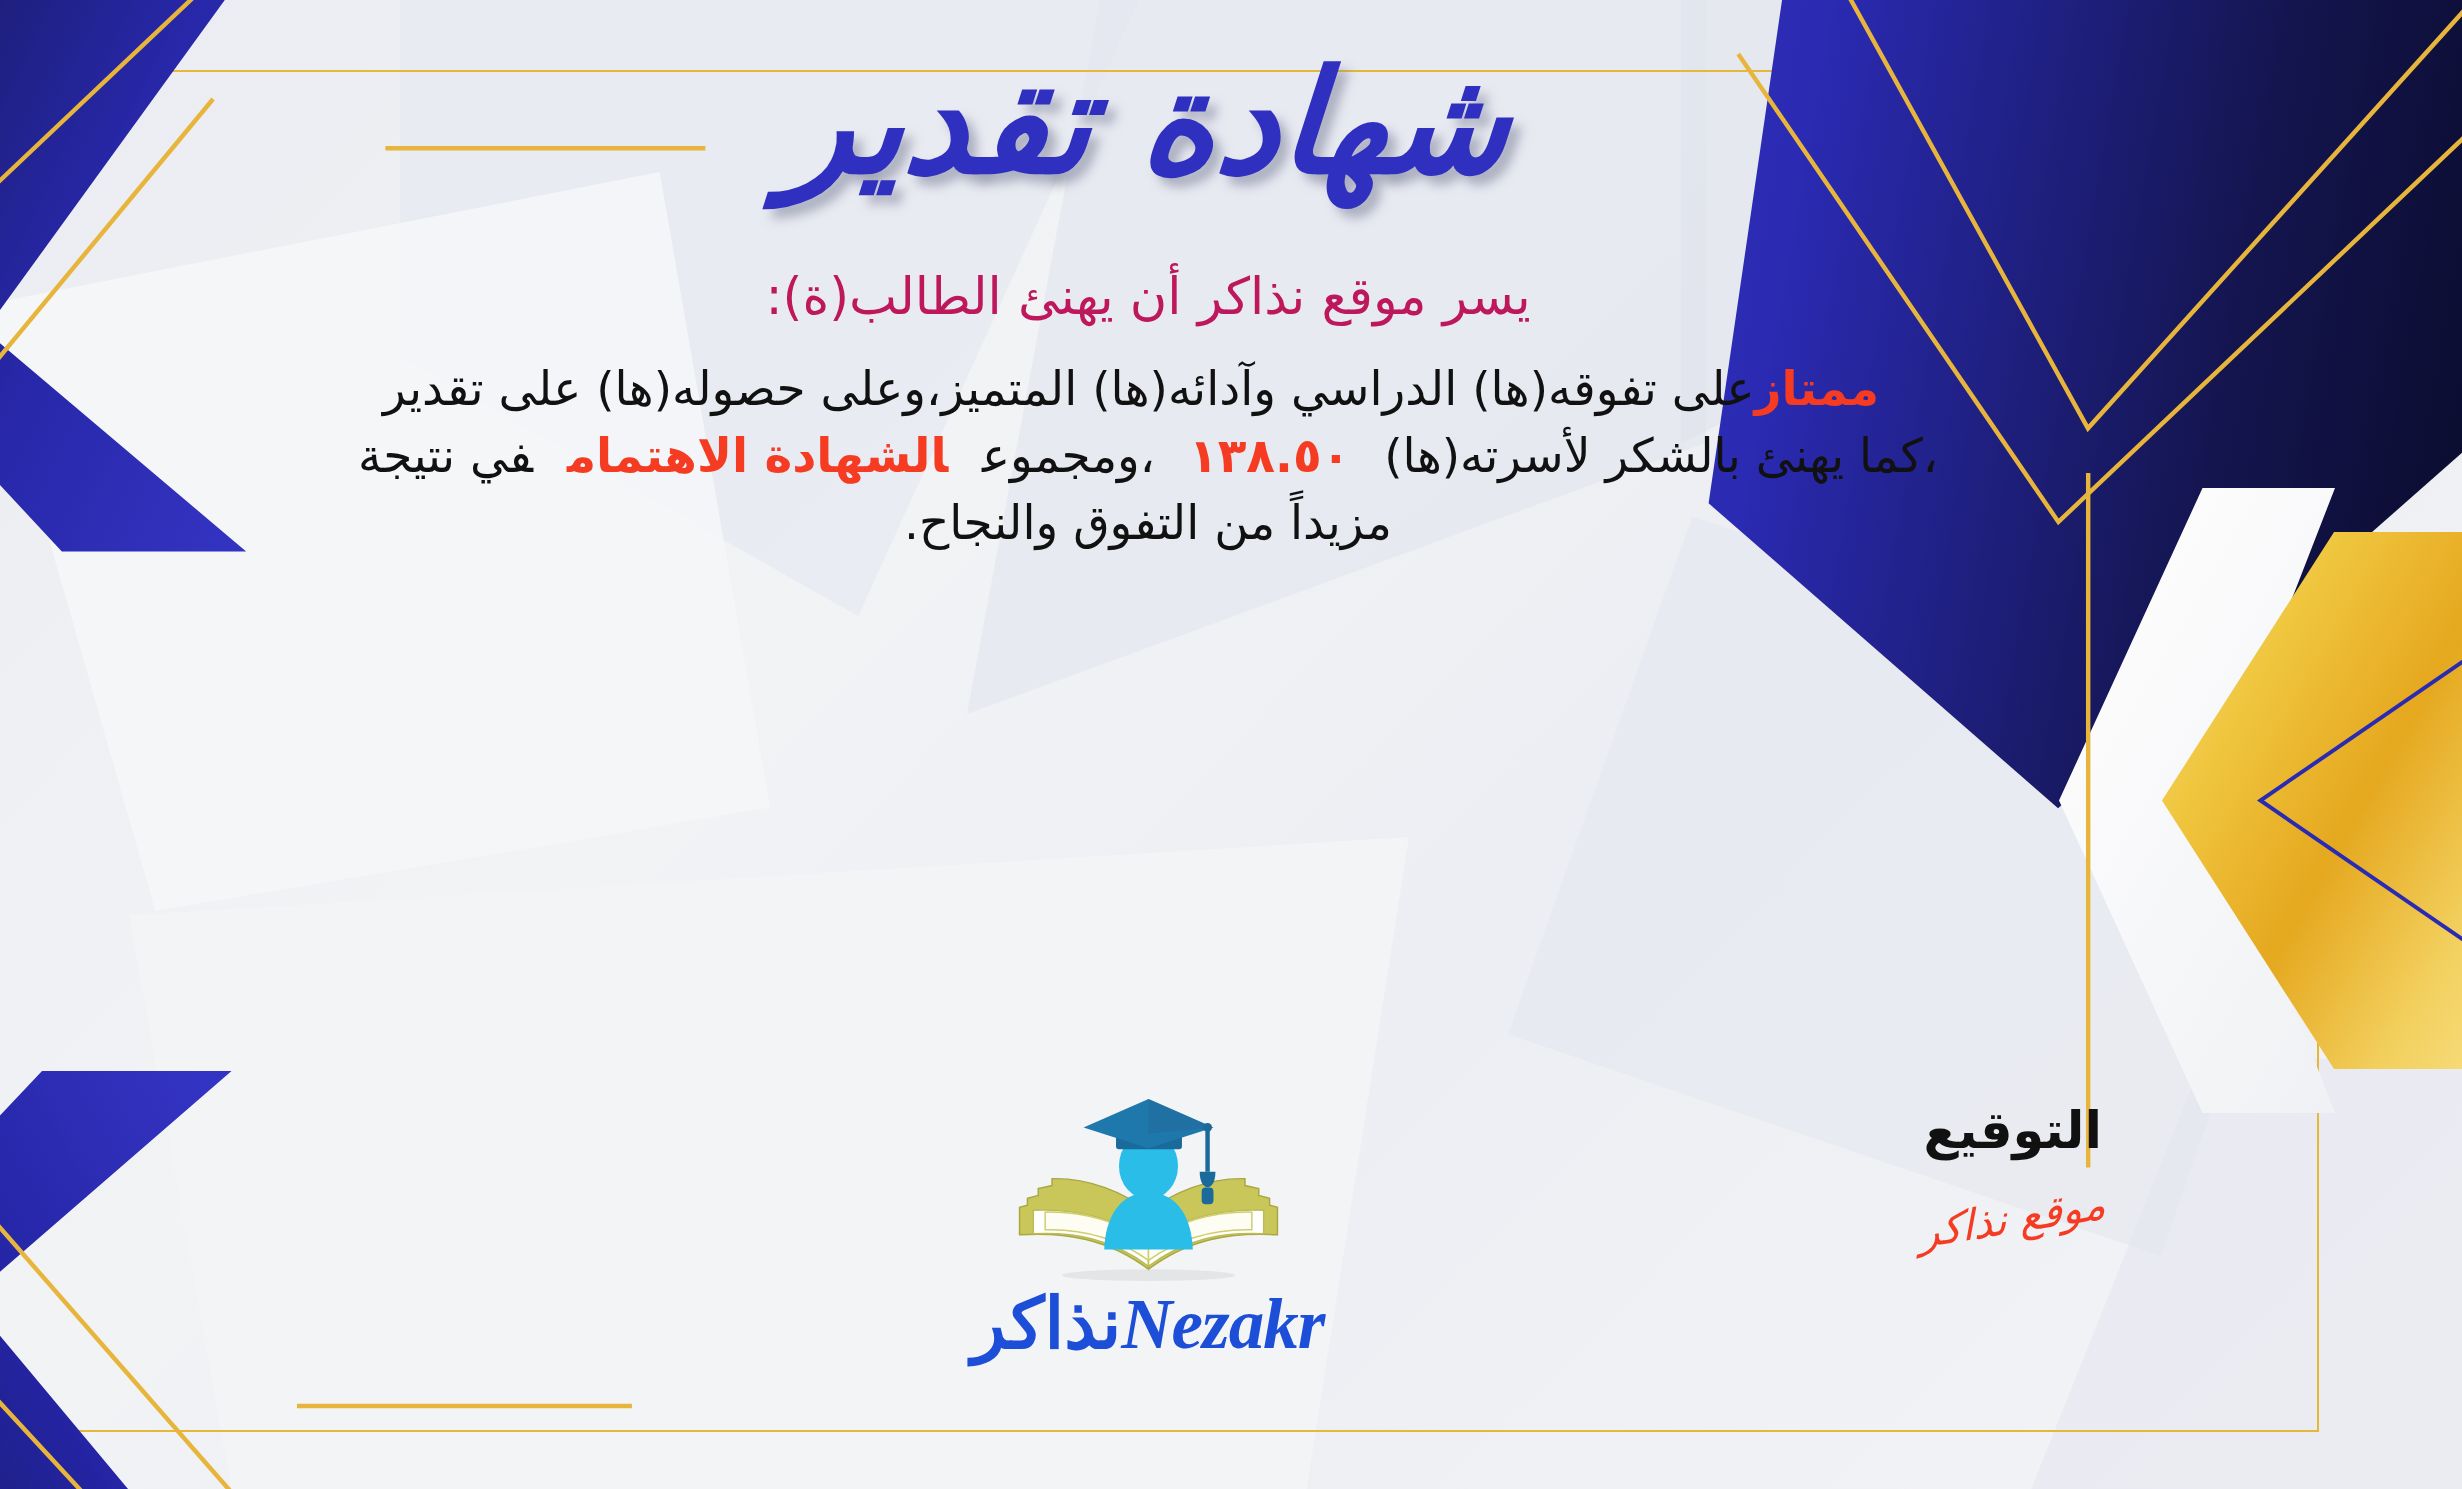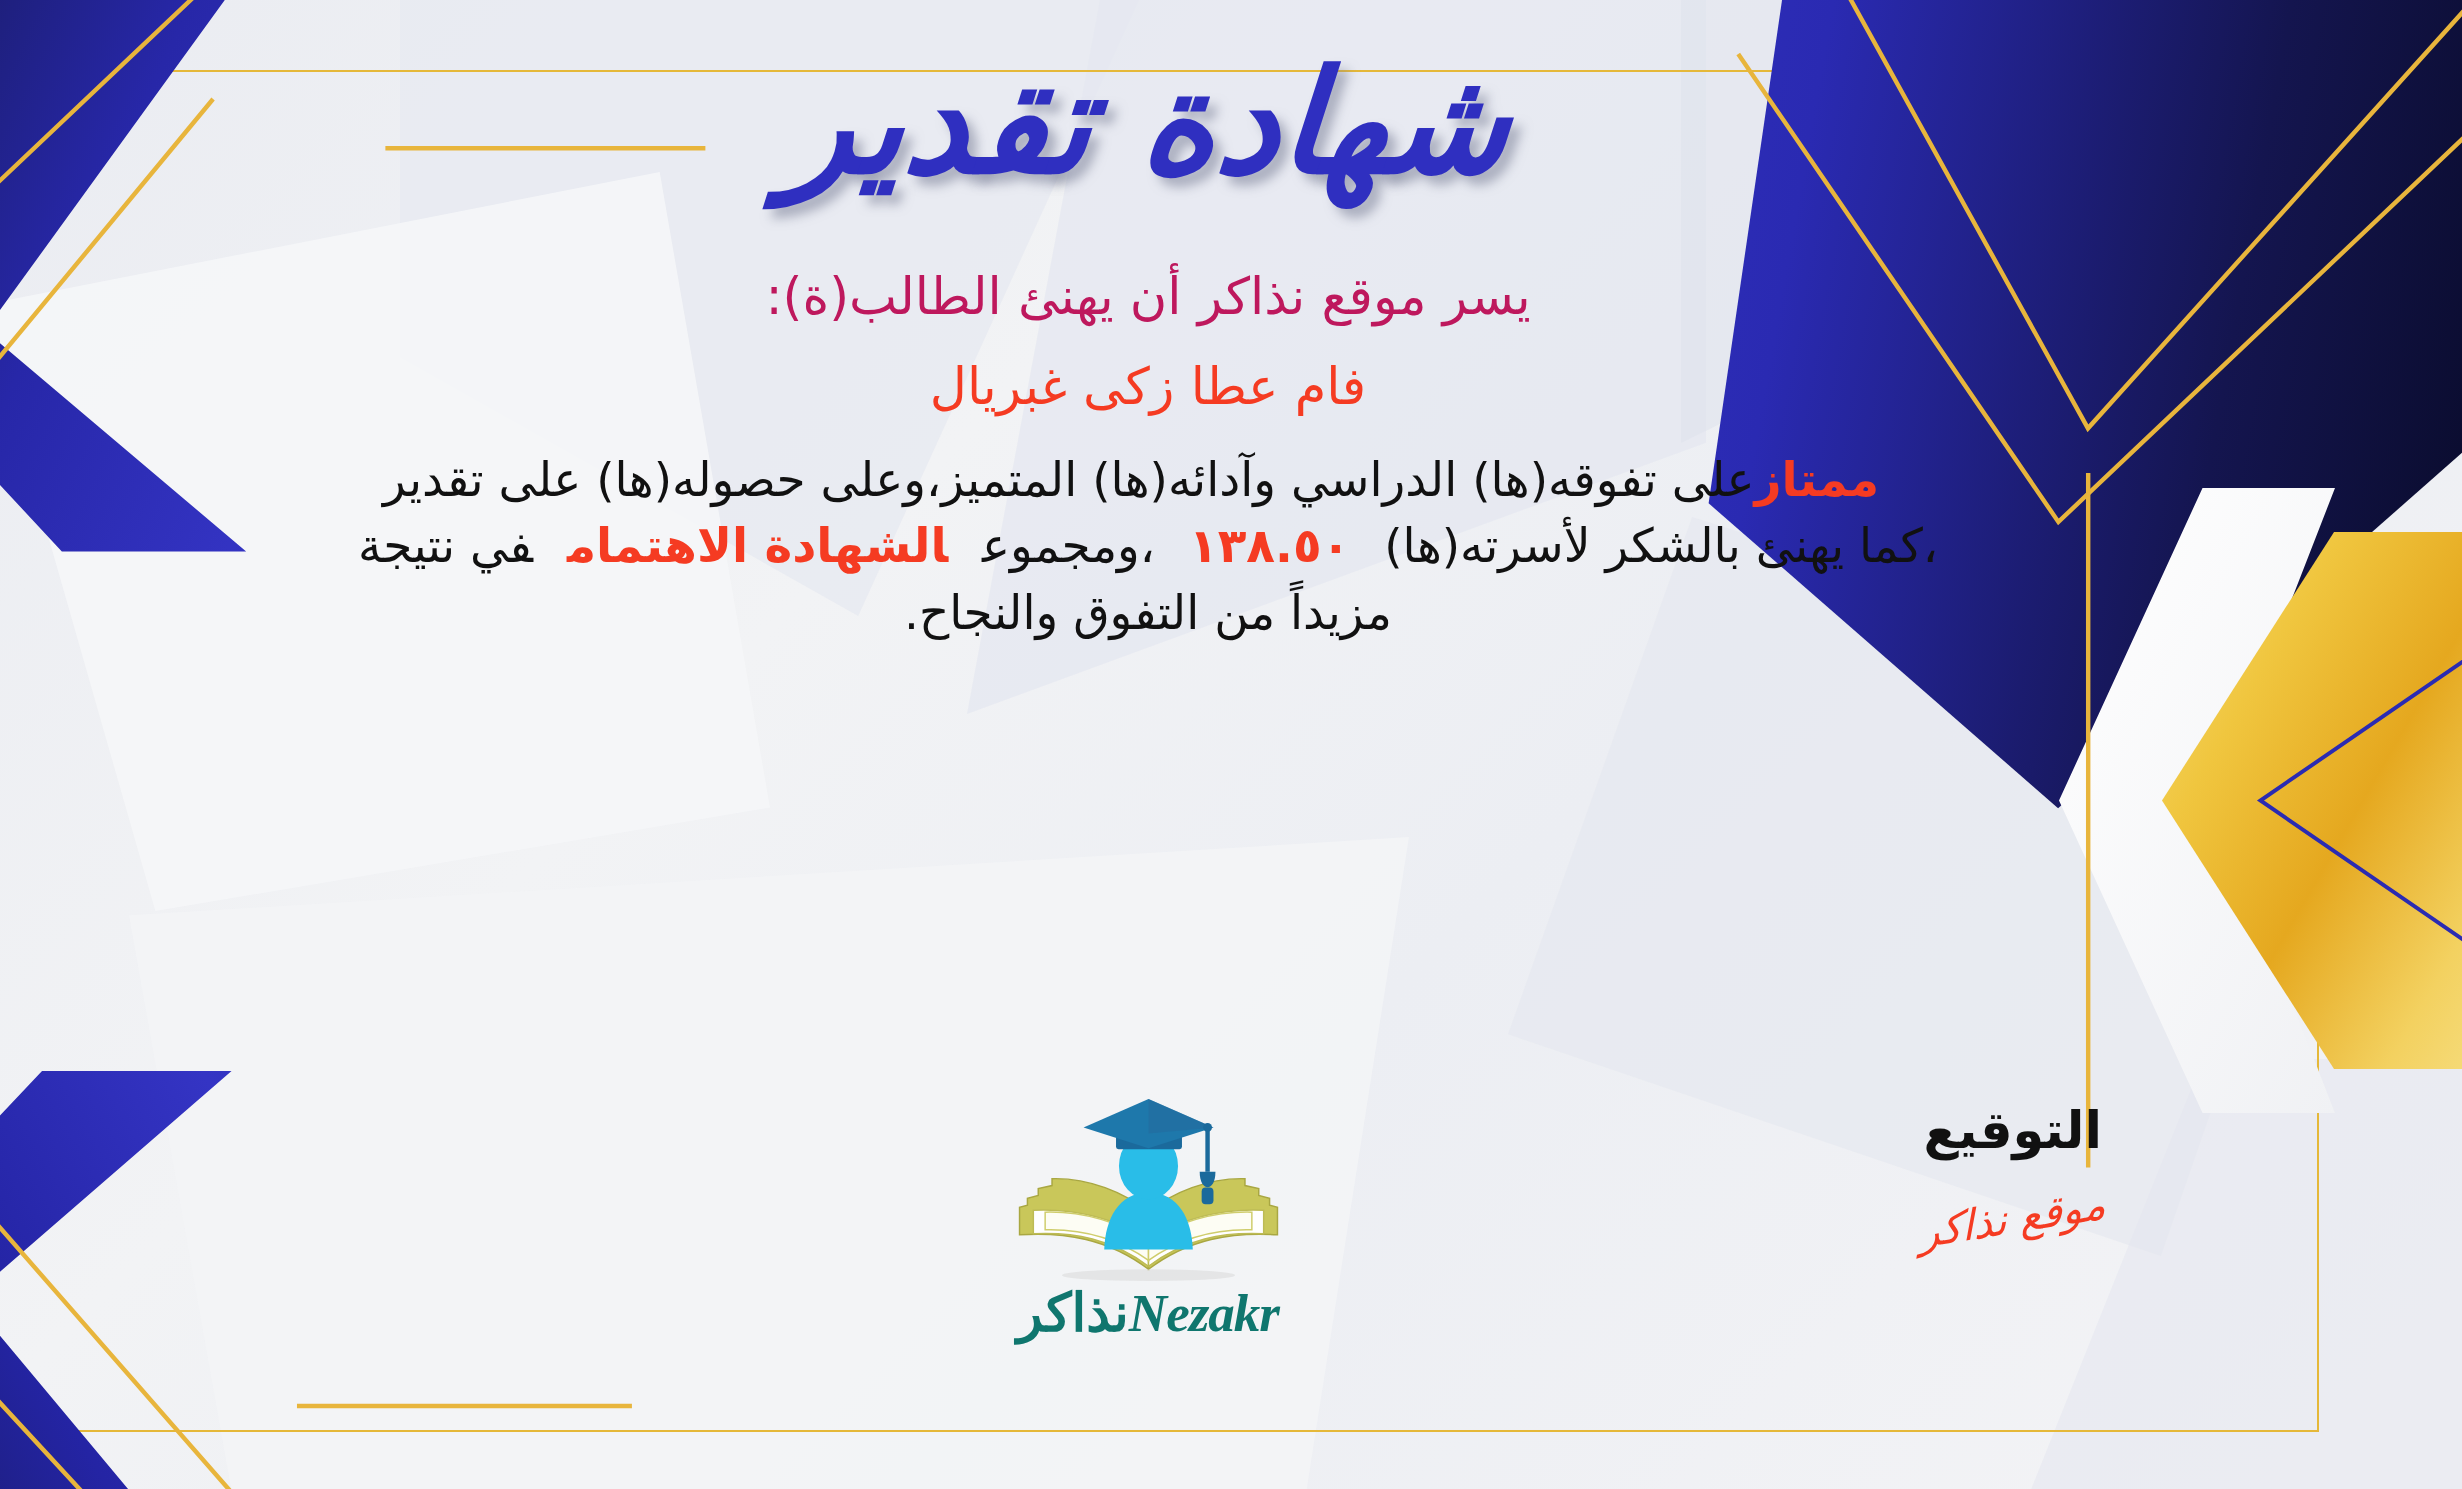--- a/index.html
+++ b/index.html
@@ -182,23 +182,23 @@
   }
 
   
   .logo-block {
     position:absolute; left:50%; transform:translateX(-50%); top:-9.8px;
     width: 404px; text-align:center;
   }
   .logo-mark { width: 315px; height: 197px; margin:0 auto; display:block; }
   .logo-word {
     margin-top: -6.9px;
-    font-size: 53px;
+    font-size: 71px;
     font-weight: 800;
-    color: #0f766e;
+    color: #1d4ed8;
     direction: rtl;
     letter-spacing: -1px;
     font-family: "DejaVu Serif", serif;
   }
   .logo-word .lat { font-family:"Liberation Serif", serif; font-style: italic; }
 </style>
 </head>
 <body>
 
 <div class="certificate">
@@ -252,21 +252,20 @@
       <line x1="1080" y1="680" x2="1760" y2="680" stroke="#e8b53c" stroke-width="9"></line>
     </svg>
   </div>
 
   <div class="content">
 
     <div class="cert-title">شهادة تقدير</div>
 
     <div class="congrats-line">يسر موقع نذاكر أن يهنئ الطالب(ة):</div>
 
-    <div class="student-name">فام عطا زكى غبريال</div>
 
     <div class="body-block">
 
       <span class="ln">
         <span class="hl sp-r">ممتاز</span><span>على تفوقه(ها) الدراسي وآدائه(ها) المتميز،وعلى حصوله(ها) على تقدير</span>
       </span>
 
       <span class="ln">
         <span>،كما يهنئ بالشكر لأسرته(ها)</span><span class="hl num sp-l sp-r">١٣٨.٥٠</span><span>،ومجموع</span><span class="hl sp-l sp-r">الشهادة الاهتمام</span><span>في نتيجة</span>
       </span>

